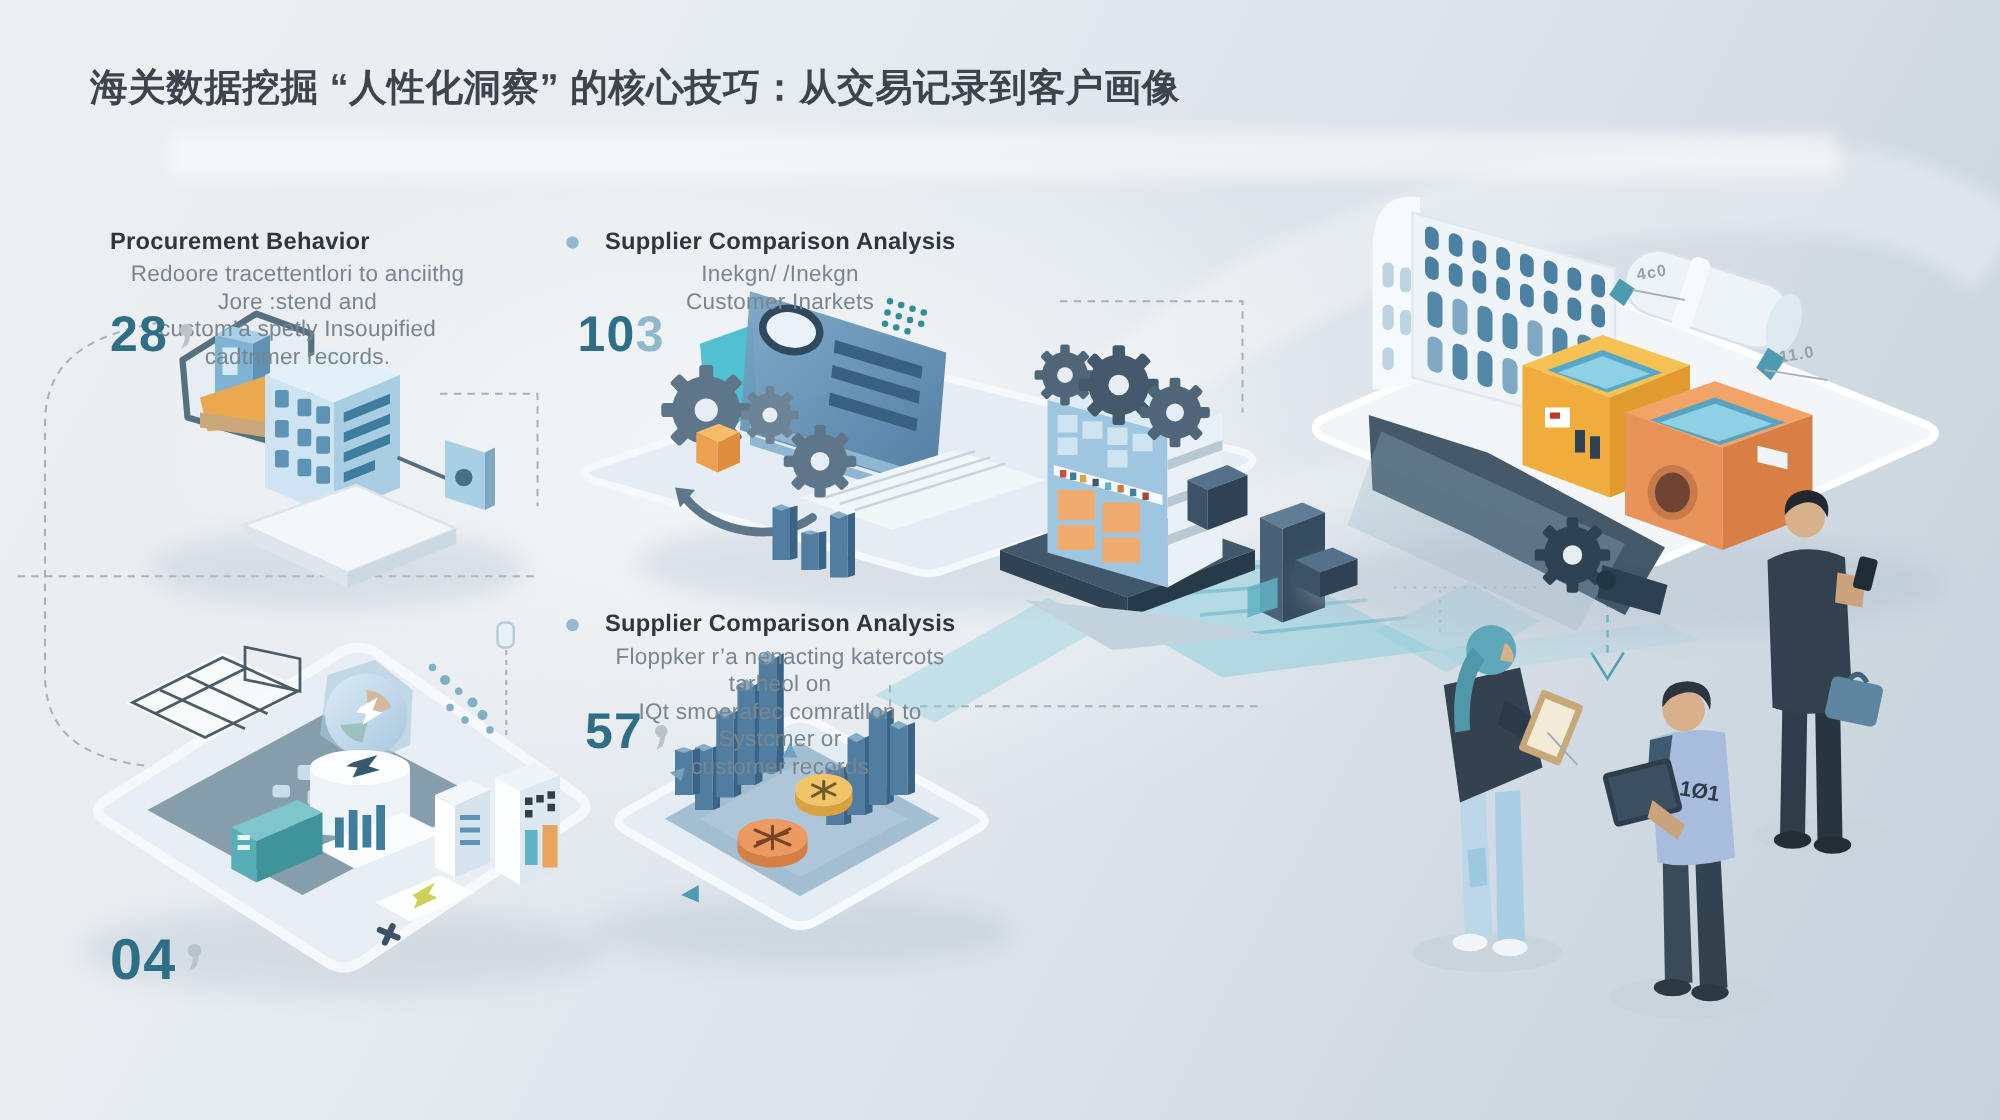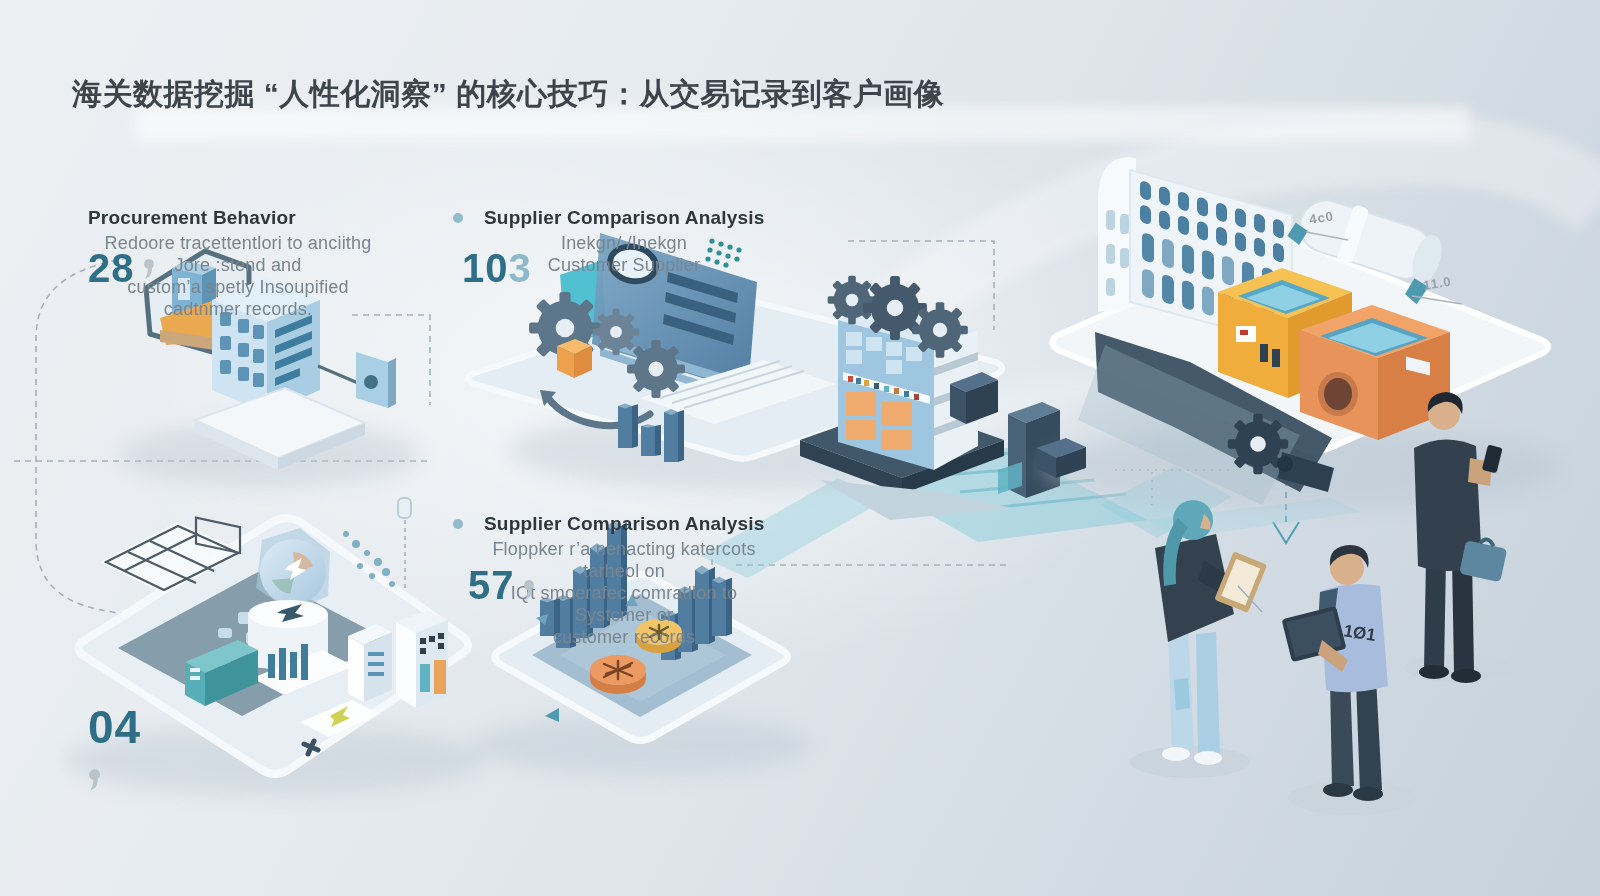--- a/index.html
+++ b/index.html
@@ -8,21 +8,21 @@
     font-family:"Liberation Sans","DejaVu Sans",sans-serif;
     background:#dfe6ec;
   }
   .stage{
     position:relative;width:1600px;height:896px;
     background:
       radial-gradient(ellipse 900px 500px at 40% 42%, rgba(247,249,251,.9) 0%, rgba(247,249,251,0) 60%),
       linear-gradient(118deg,#edf0f3 0%,#e7ecf0 30%,#dde4ea 55%,#cdd7e0 85%,#c6d1db 100%);
   }
   svg.scene{position:absolute;left:0;top:0;}
-  .txt{position:absolute;margin-top:24px;}
+  .txt{position:absolute;}
   .page-title{
     left:72px;top:50px;width:1000px;
     font-size:30px;font-weight:700;color:#3d444b;letter-spacing:.5px;
   }
   .sec{width:300px;text-align:center;}
   .sec .head-row{display:flex;align-items:center;gap:10px;}
   .sec .bullet{width:10px;height:10px;border-radius:50%;background:#92bacf;flex:0 0 auto;margin-left:-21px;margin-right:11px;}
   .sec h2{margin:0;font-size:19px;font-weight:700;color:#2f373e;letter-spacing:.2px;}
   .sec .desc{margin-top:4px;font-size:18px;line-height:1.22;color:#79858f;letter-spacing:.2px;}
   .metric{
@@ -557,21 +557,21 @@
   </svg>
 </div>
 
 <div class="txt sec" style="left:474px;top:183px;">
   <div class="head-row">
     <span class="bullet"></span>
     <h2>Supplier Comparison Analysis</h2>
   </div>
   <div class="desc">
     <div>Inekgn/ /Inekgn</div>
-    <div>Customer Supplier</div>
+    <div>Customer Inarkets</div>
   </div>
 </div>
 <div class="metric" style="left:462px;top:248px;">
   <span><span>10</span><span class="soft">3</span></span>
 </div>
 
 <div class="txt sec" style="left:474px;top:489px;">
   <div class="head-row">
     <span class="bullet"></span>
     <h2>Supplier Comparison Analysis</h2>
@@ -582,20 +582,20 @@
     <div>customer records</div>
   </div>
 </div>
 <div class="metric" style="left:468px;top:565px;align-items:center;">
   <span>57</span>
   <svg class="comma" width="12" height="22" viewBox="0 0 12 22">
     <path d="M6,1 a5,5 0 1,0 0.01,0 Z M5,10 C5,14 4,17 2,21 L7,18 C8.5,15 9,12 9,10 Z" fill="#b9c3cc"></path>
   </svg>
 </div>
 
-<div class="metric metric-4" style="left:88px;top:704px;flex-direction:column;">
+<div class="metric metric-4" style="left:88px;top:744px;">
   <span>04</span>
   <svg class="comma" width="13" height="24" viewBox="0 0 12 22">
     <path d="M6,1 a5,5 0 1,0 0.01,0 Z M5,10 C5,14 4,17 2,21 L7,18 C8.5,15 9,12 9,10 Z" fill="#b9c3cc"></path>
   </svg>
 </div>
 
 </div>
 
 </body></html>

